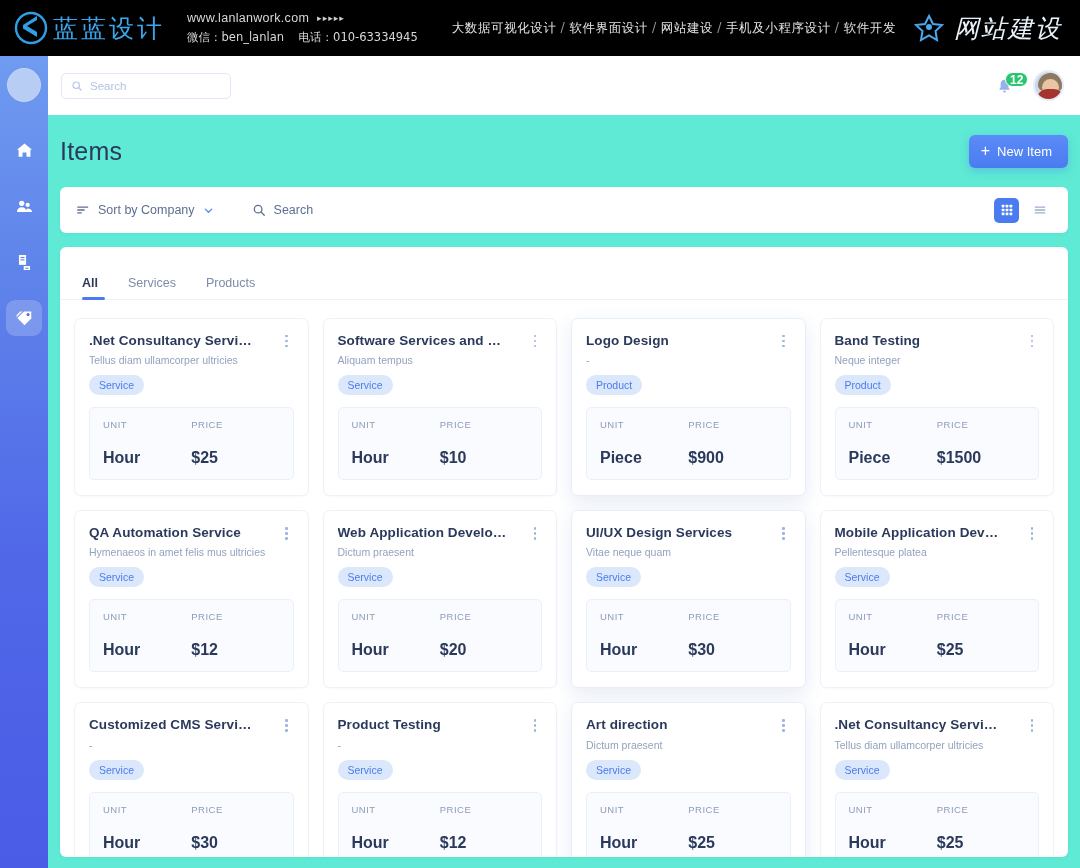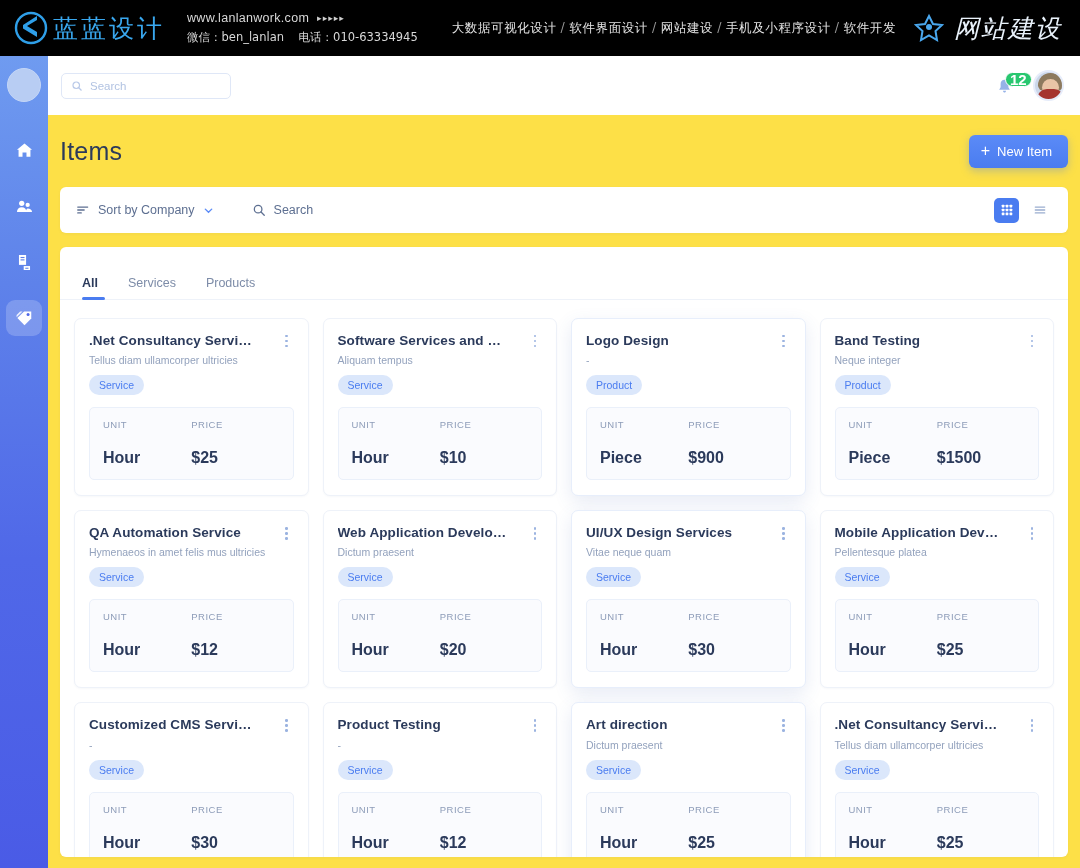--- a/index.html
+++ b/index.html
@@ -46,21 +46,21 @@
   .promo-brand2-mark { width: 30px; height: 30px; color: #4aa8ef; }
   .promo-brand2-text {
     font-size: 25px; color: #e9f2fb; letter-spacing: 2px;
     font-family: "DejaVu Serif", serif; font-style: italic;
   }
 
   
   .app {
     position: absolute; top: 56px; left: 0;
     width: 1080px; height: 812px;
-    background: #fde047;
+    background: #5eead4;
   }
 
   
   .sidebar {
     position: absolute; top: 0; left: 0;
     width: 48px; height: 812px;
     background: linear-gradient(180deg, #6f9bf0 0%, #5e82ea 28%, #5068e8 62%, #4a5be6 100%);
     display: flex; flex-direction: column; align-items: center;
     padding-top: 12px;
   }
@@ -101,21 +101,21 @@
   .topbar-right {
     margin-left: auto; margin-right: 16px;
     display: flex; align-items: center; gap: 16px;
   }
   .bell-wrap { position: relative; width: 21px; height: 23px; }
   .bell-wrap svg { width: 17px; height: 17px; color: #96b2e8; margin-top: 4px; }
   .bell-badge {
     position: absolute; top: -2px; left: 9px;
     min-width: 19px; height: 15px; padding: 0 4px;
     background: #28c76f; color: #fff;
-    border-radius: 8px; font-size: 15px; font-weight: bold;
+    border-radius: 8px; font-size: 12px; font-weight: bold;
     display: flex; align-items: center; justify-content: center;
     border: 1.5px solid #ffffff;
   }
   .user-avatar {
     width: 31px; height: 31px; border-radius: 50%;
     border: 2px solid #e6ecfa; overflow: hidden;
     background: #cbd7ea; position: relative;
   }
   .ua-hair { position:absolute; left:3px; top:1px; width:25px; height:18px;
              border-radius: 13px 13px 6px 6px; background:#8d7a5e; }

